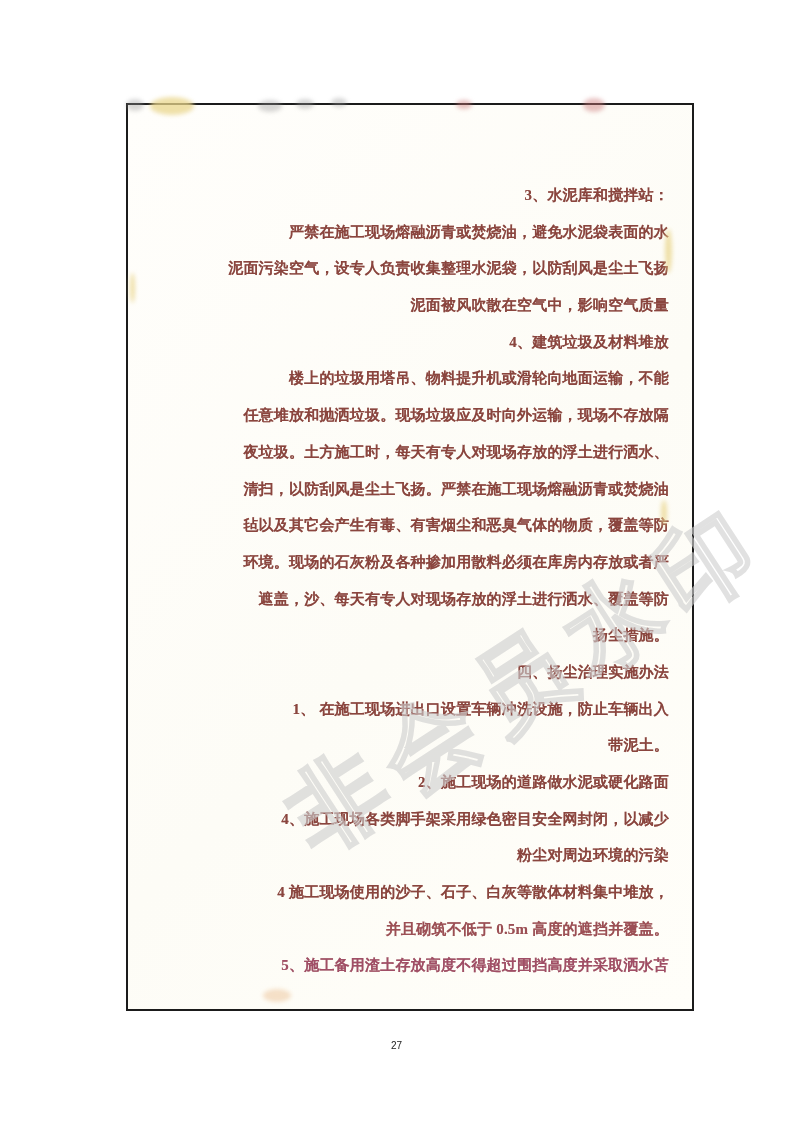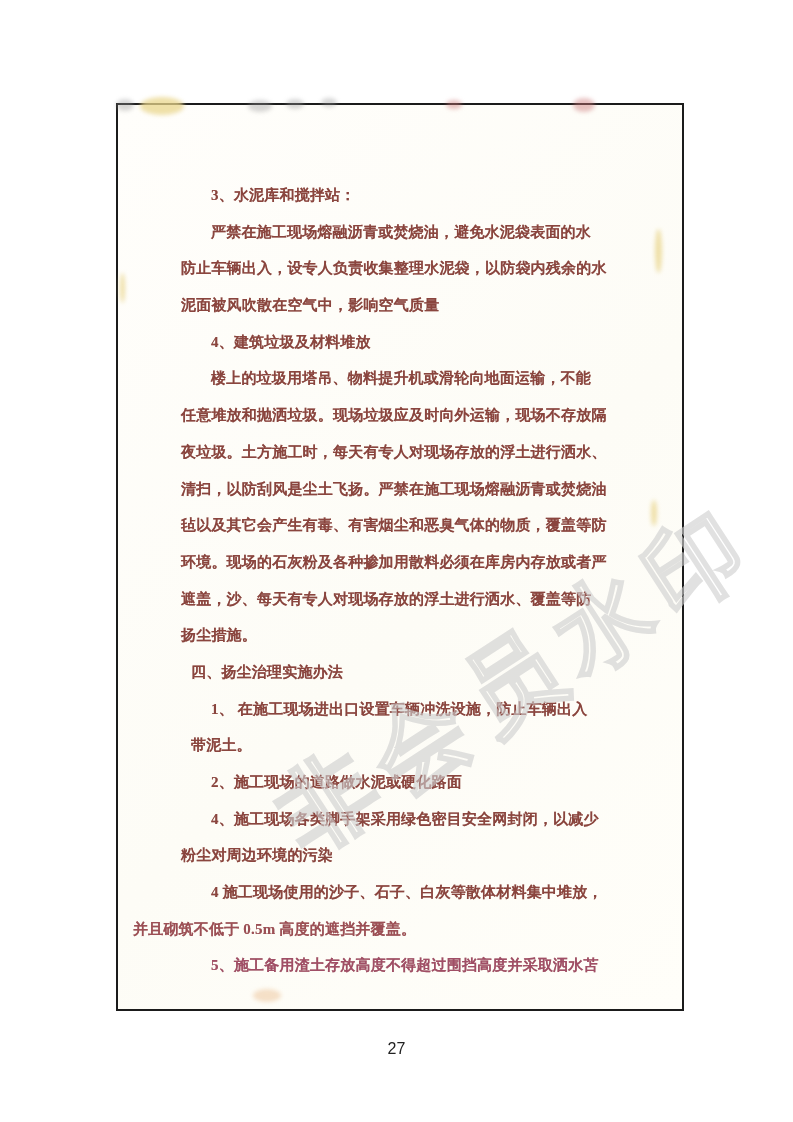--- a/index.html
+++ b/index.html
@@ -1,21 +1,21 @@
 <!DOCTYPE html>
 <html><head>
 <meta charset="utf-8">
 <style>
   html,body{margin:0;padding:0;background:#ffffff;}
   .viewport{position:relative;width:793px;height:1122px;background:#ffffff;overflow:hidden;
             font-family:"Liberation Serif", serif;}
   
-  .scan-frame{position:absolute;left:116px;top:103px;width:564px;height:904px;
+  .scan-frame{position:absolute;left:126px;top:103px;width:564px;height:904px;
               border:2px solid #1b1b1b;
-              background:linear-gradient(135deg,#fffefb 0%,#fdfcf6 55%,#fffef9 100%);}
+              background:linear-gradient(135deg,#fffefb 0%,#fdfcf6 55%,#fffef9 100%);text-align:right;}
   
   .text-block{position:absolute;left:63px;top:72px;width:478px;
               font-size:15px;line-height:36.7px;font-weight:600;
               color:#8a453e;letter-spacing:0.2px;white-space:nowrap;
               text-shadow:0 0 0.6px rgba(138,69,62,0.55);}
   .text-block .ln{height:36.7px;}
   .text-block .ind{padding-left:30px;}
   .text-block .ind-s{padding-left:10px;}
   .text-block .out{margin-left:-48px;}
   .text-block .l20{color:#9c4f55;}
@@ -28,33 +28,33 @@
              -webkit-text-stroke:2.5px #cfcfcf;
              opacity:0.62;white-space:nowrap;pointer-events:none;}
   
   .smudge{position:absolute;border-radius:50%;filter:blur(2px);}
   .sm-gray{background:rgba(150,150,150,0.38);}
   .sm-yellow{background:rgba(233,214,140,0.75);}
   .sm-rose{background:rgba(205,120,120,0.45);}
   .sm-orange{background:rgba(228,170,110,0.35);}
   
   .page-number{position:absolute;left:0;top:1040px;width:793px;text-align:center;
-               font-family:"Liberation Sans", sans-serif;font-size:16px;color:#222;}
+               font-family:"Liberation Sans", sans-serif;font-size:10px;color:#222;}
 </style>
 </head>
 <body>
 
 <div class="viewport">
 
   <div class="scan-frame">
 
     <div class="text-block">
       <div class="ln ind">3、水泥库和搅拌站：</div>
       <div class="ln ind">严禁在施工现场熔融沥青或焚烧油，避免水泥袋表面的水</div>
-      <div class="ln">防止车辆出入，设专人负责收集整理水泥袋，以防袋内残余的水</div>
+      <div class="ln">泥面污染空气，设专人负责收集整理水泥袋，以防刮风是尘土飞扬</div>
       <div class="ln">泥面被风吹散在空气中，影响空气质量</div>
       <div class="ln ind">4、建筑垃圾及材料堆放</div>
       <div class="ln ind">楼上的垃圾用塔吊、物料提升机或滑轮向地面运输，不能</div>
       <div class="ln">任意堆放和抛洒垃圾。现场垃圾应及时向外运输，现场不存放隔</div>
       <div class="ln">夜垃圾。土方施工时，每天有专人对现场存放的浮土进行洒水、</div>
       <div class="ln">清扫，以防刮风是尘土飞扬。严禁在施工现场熔融沥青或焚烧油</div>
       <div class="ln">毡以及其它会产生有毒、有害烟尘和恶臭气体的物质，覆盖等防</div>
       <div class="ln">环境。现场的石灰粉及各种掺加用散料必须在库房内存放或者严</div>
       <div class="ln">遮盖，沙、每天有专人对现场存放的浮土进行洒水、覆盖等防</div>
       <div class="ln">扬尘措施。</div>

